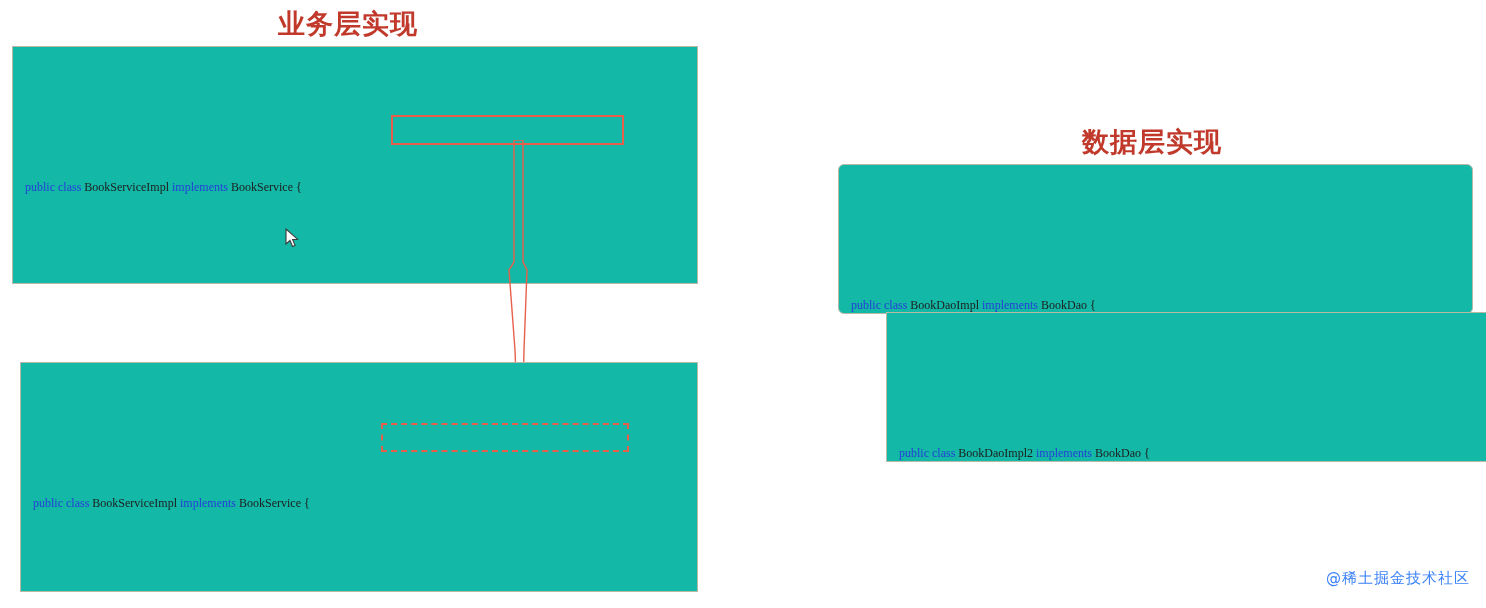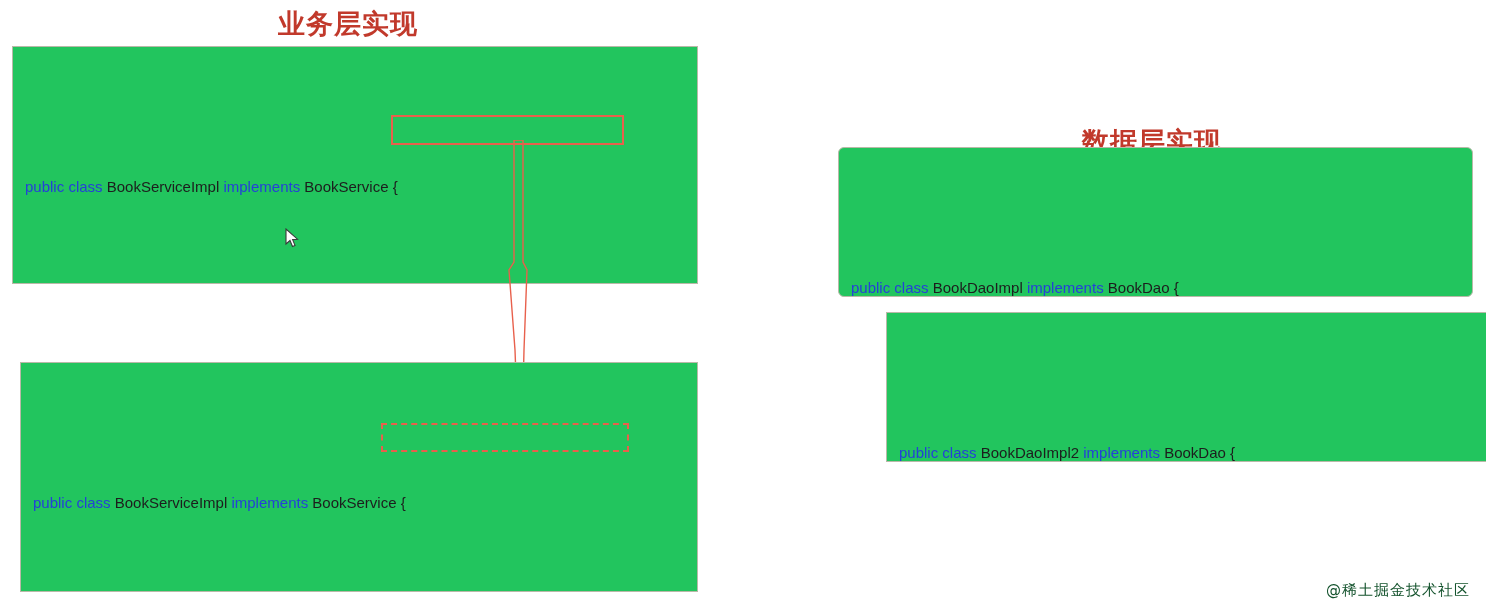--- a/index.html
+++ b/index.html
@@ -24,35 +24,35 @@
     color: #c1392b;
     letter-spacing: 1px;
     white-space: nowrap;
   }
   #title-business { left: 278px; top: 6px; }
   #title-data     { left: 1082px; top: 124px; }
 
   
   .code-panel {
     position: absolute;
-    background: #22c55e;
+    background: #14b8a6;
     border: 1px solid #b9b9a8;
     box-sizing: border-box;
-    font-family: Liberation Sans, sans-serif;
-    font-size: 15px;
+    font-family: Liberation Serif, serif;
+    font-size: 12px;
     line-height: 28px;
     color: #1f1f1f;
     white-space: pre;
     overflow: hidden;
   }
   .code-panel .pad { padding: 14px 0 14px 12px; }
 
   #panel-service-impl-before { left: 12px;  top: 46px;  width: 686px; height: 238px; }
   #panel-service-impl-after  { left: 20px;  top: 362px; width: 678px; height: 230px; }
-  #panel-dao-impl            { left: 838px; top: 147px; width: 635px; height: 150px; border-radius: 6px; }
+  #panel-dao-impl            { left: 838px; top: 164px; width: 635px; height: 150px; border-radius: 6px; }
   #panel-dao-impl2           { left: 838px; top: 312px; width: 635px; height: 150px; margin-left: 48px; }
 
   
   .kw   { color: #2540d8; }          
   .typ  { color: #1d1d1d; }
 
   .code-line { display: block; height: 28px; }
   .code-line.blank { height: 28px; }
 
   
@@ -91,24 +91,24 @@
     top: 228px;
     width: 16px;
     height: 22px;
     pointer-events: none;
   }
 
   
   #watermark {
     position: absolute;
     right: 16px;
-    bottom: 8px;
+    bottom: 20px;
     font-family: "DejaVu Sans", sans-serif;
     font-size: 15px;
-    color: #14532d;
+    color: #3b82f6;
     letter-spacing: 1px;
     white-space: nowrap;
   }
 </style>
 </head>
 <body>
 
 <div class="section-title" id="title-business">业务层实现</div>
 
 <div class="section-title" id="title-data">数据层实现</div>

